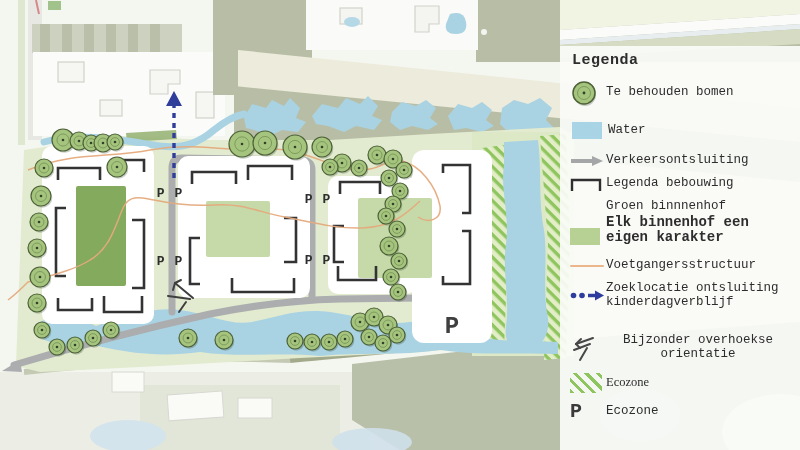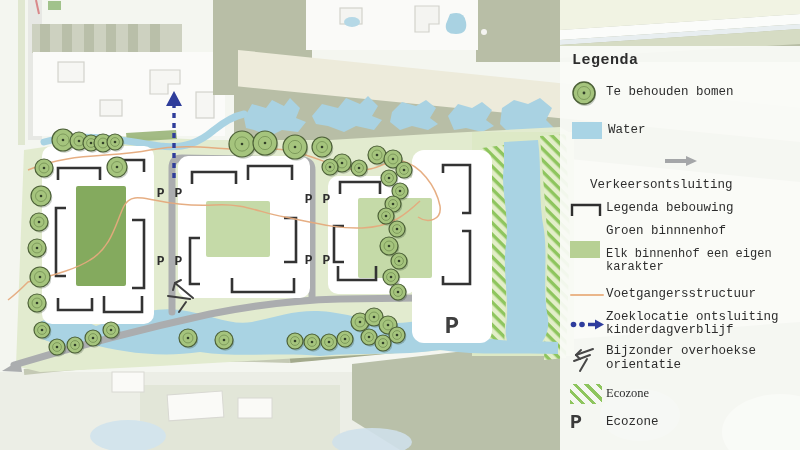--- a/index.html
+++ b/index.html
@@ -10,24 +10,24 @@
           font-weight:bold;font-size:13px;fill:#2e2e2e;letter-spacing:1px;}
   .plabel.big{font-size:24px;fill:#3f3f3f;letter-spacing:0;}
   
   .legend{position:absolute;left:560px;top:46px;width:240px;height:404px;
           background:rgba(250,251,247,0.93);box-sizing:border-box;
           padding:4px 6px 0 10px;color:#2d2d2d;}
   .ltitle{font-size:15px;font-weight:bold;letter-spacing:.5px;margin:2px 0 10px 2px;}
   .lrow{display:flex;align-items:center;}
   .lrow .ic{width:36px;flex:0 0 36px;display:flex;align-items:center;}
   .lrow .lbl{font-size:12.5px;line-height:1.1;width:184px;}
-  .lrow .sub{font-size:12px;font-weight:normal;line-height:1.1;margin-top:9px;}
-  .r1{margin-top:2px;}  .r2{margin-top:15px;justify-content:center;} .r3{margin-top:4px;flex-direction:column;}
-  .r4{margin-top:9px;}  .r5{margin-top:8px;align-items:center;}
-  .r6{margin-top:14px;font-family:Liberation Mono, monospace;} .r7{margin-top:9px;}  .r8{margin-top:7px;}
+  .lrow .sub{font-size:14px;font-weight:bold;line-height:1.1;margin-top:1px;}
+  .r1{margin-top:2px;}  .r2{margin-top:15px;justify-content:center;} .r3{margin-top:15px;}
+  .r4{margin-top:9px;}  .r5{margin-top:8px;align-items:flex-end;}
+  .r6{margin-top:14px;font-family:Liberation Mono, monospace;} .r7{margin-top:9px;}  .r8{margin-top:24px;text-align:center;}
   .r9{margin-top:11px;font-family:Liberation Serif, serif;} .r10{margin-top:9px;}
   .sw-water{width:30px;height:17px;background:#a9d4e5;}
   .sw-green{width:30px;height:17px;background:#b7d094;}
   .sw-orange{width:34px;height:2.5px;background:#eab68a;border-radius:2px;}
   .sw-eco{width:32px;height:20px;
           background:repeating-linear-gradient(45deg,#8ec55e 0 3px,rgba(0,0,0,0) 3px 8px);}
   .sw-p{font-size:20px;font-weight:bold;color:#3a3a3a;line-height:1;}
 </style>
 </head>
 <body>

